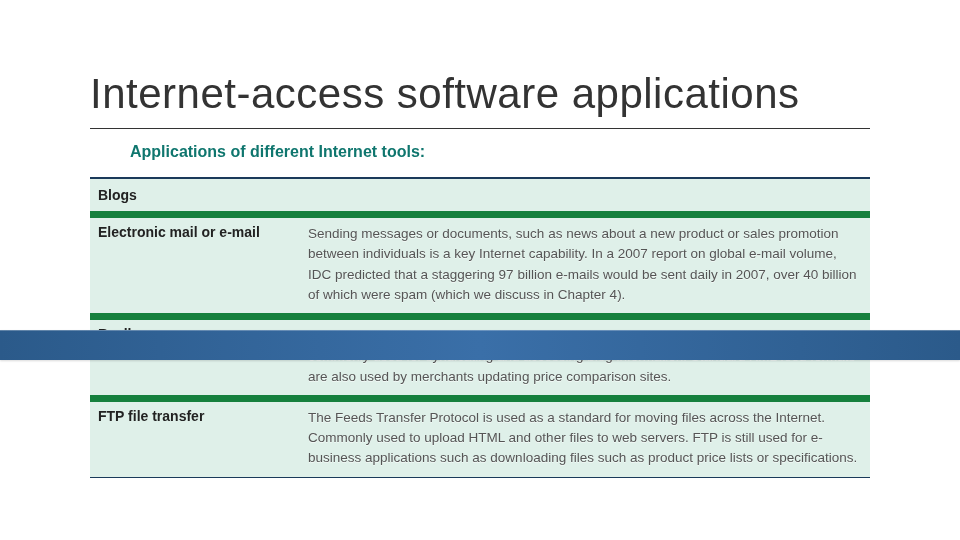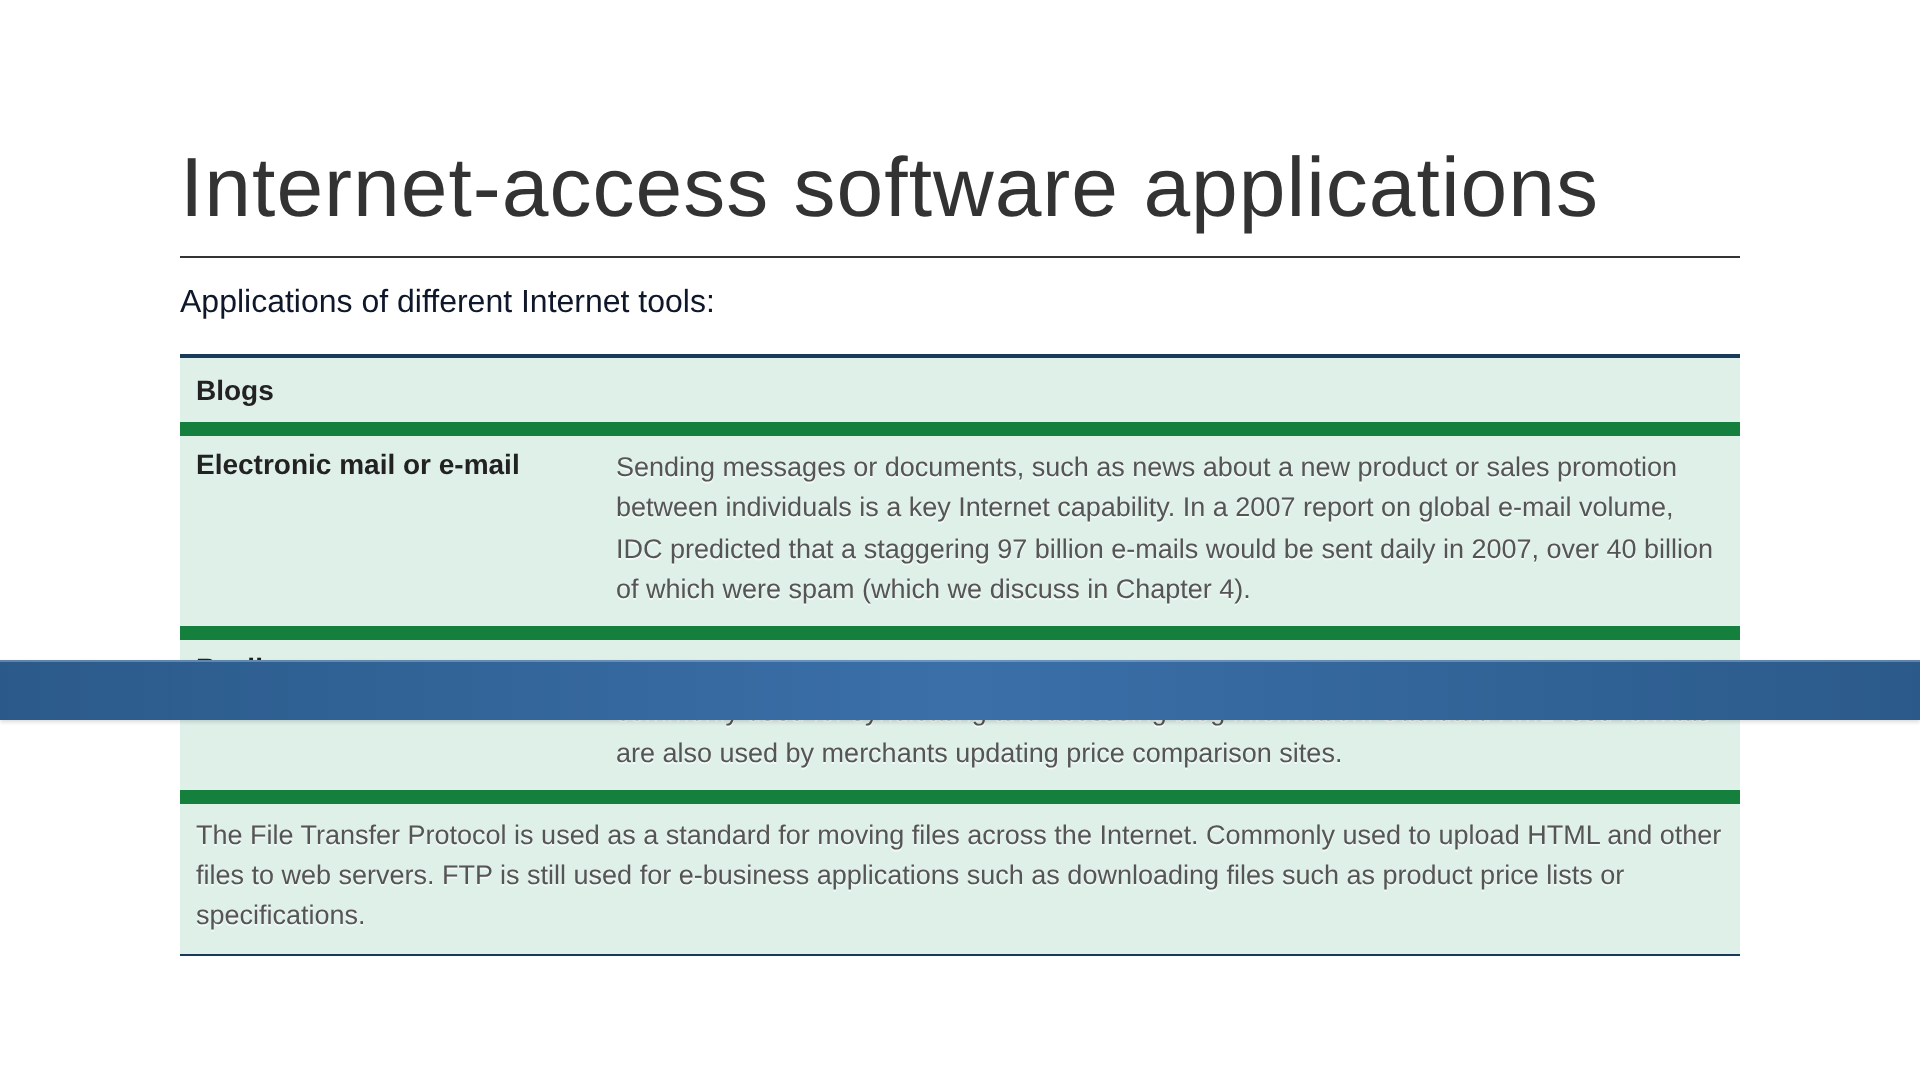--- a/index.html
+++ b/index.html
@@ -14,23 +14,24 @@
     font-size: 42px;
     font-weight: 300;
     color: #333;
     letter-spacing: 0.5px;
     padding-bottom: 10px;
     border-bottom: 1px solid #333;
     margin-bottom: 14px;
   }
   .subtitle {
     font-size: 16px;
-    color: #0f172a;
-    font-weight: 400;
+    color: #0f766e;
+    font-weight: 700;
     margin-bottom: 16px;
+    margin-left: 40px;
   }
   .tbl {
     width: 100%;
     border-top: 2px solid #1a3a5a;
     border-bottom: 1px solid #1a3a5a;
     background: #dff0e9;
   }
   .tbl-row {
     display: flex;
     padding: 6px 8px 8px 8px;
@@ -83,20 +84,21 @@
     </div>
 
     <div class="tbl-row">
       <div class="tbl-term">Really</div>
       <div class="tbl-desc">
         <span class="bold">Really Simple Syndication (RSS)</span><span> is a well-known XML-based content distribution format commonly used for syndicating and accessing blog information. Standard XML feed formats are also used by merchants updating price comparison sites.</span>
       </div>
     </div>
 
     <div class="tbl-row">
-      <div class="tbl-desc">The File Transfer Protocol is used as a standard for moving files across the Internet. Commonly used to upload HTML and other files to web servers. FTP is still used for e-business applications such as downloading files such as product price lists or specifications.</div>
+      <div class="tbl-term">FTP file transfer</div>
+      <div class="tbl-desc">The Feeds Transfer Protocol is used as a standard for moving files across the Internet. Commonly used to upload HTML and other files to web servers. FTP is still used for e-business applications such as downloading files such as product price lists or specifications.</div>
     </div>
 
   </div>
 
   <div class="footer-bar"></div>
 
 </div>
 
 </body></html>

